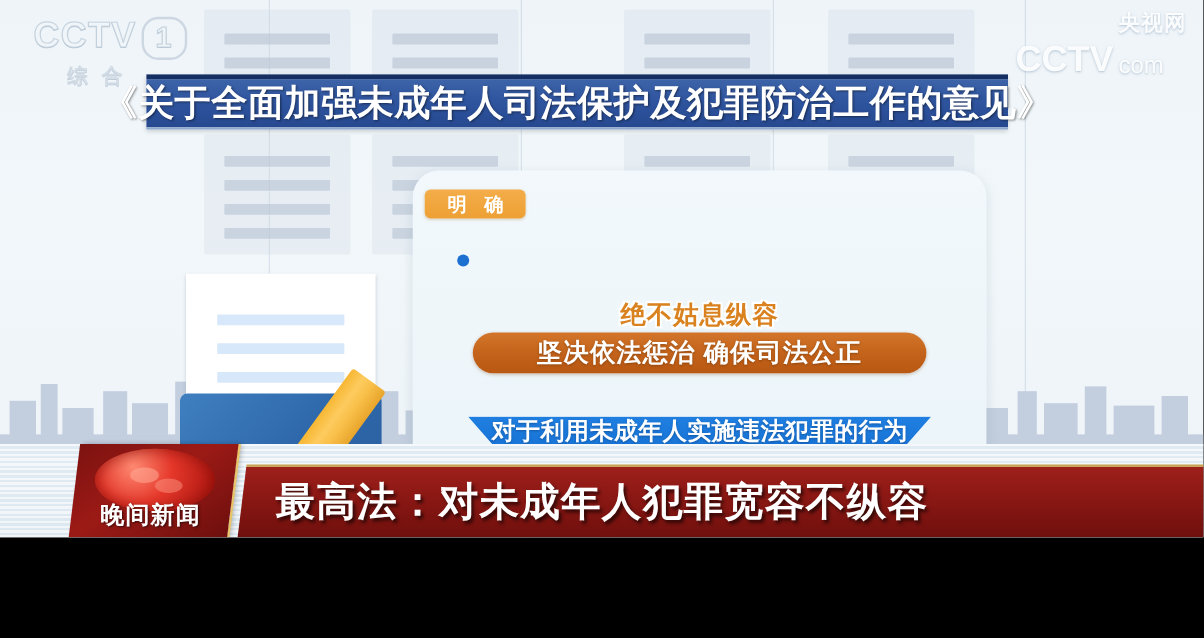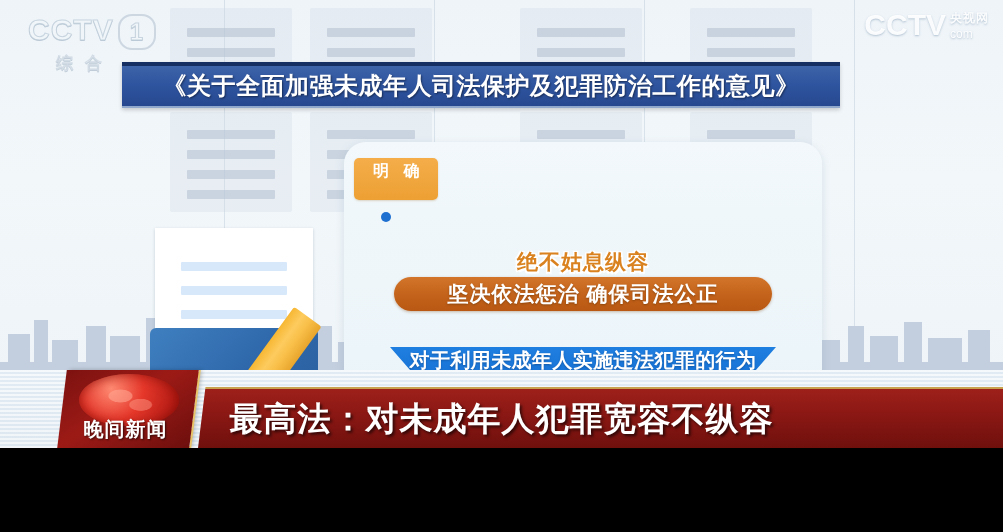--- a/index.html
+++ b/index.html
@@ -112,49 +112,49 @@
     gap: 4px;
   }
   #cctvcom-watermark .wm-cctv {
     font-size: 30px;
     font-weight: bold;
     letter-spacing: 0px;
     line-height: 30px;
   }
   #cctvcom-watermark .wm-right { text-align: left; line-height: 1; }
   #cctvcom-watermark .wm-cn {
-    font-size: 12px;
+    font-size: 18px;
     font-weight: bold;
     letter-spacing: 1px;
     display: block;
   }
   #cctvcom-watermark .wm-com {
-    font-size: 12px;
+    font-size: 20px;
     display: block;
-    margin-top: 4px;
+    margin-top: 17px;
   }
 
   
   #title-banner {
     position: absolute;
     left: 122px;
     top: 62px;
     width: 718px;
     height: 40px;
     background: linear-gradient(180deg, #3d63a8 0%, #2f55a0 45%, #26488f 100%);
     border-top: 4px solid #152f63;
     border-bottom: 2px solid #8fa8cc;
     display: flex;
     align-items: center;
     justify-content: center;
     box-shadow: 0 2px 4px rgba(0,0,0,0.18);
   }
   #title-banner .tb-text {
     color: #ffffff;
-    font-size: 24px;
+    font-size: 30px;
     font-weight: bold;
     letter-spacing: 0.5px;
     white-space: nowrap;
     text-shadow: 1px 1px 2px rgba(0,0,0,0.45);
   }
 
   
   #doc-illustration {
     position: absolute;
     left: 150px;
@@ -226,21 +226,21 @@
     height: 283px;
     background: linear-gradient(180deg, #f2f8fb 0%, #eaf4f9 100%);
     border-radius: 22px;
     box-shadow: 0 3px 10px rgba(120,150,175,0.22);
   }
 
   .sec-tag {
     position: absolute;
     background: linear-gradient(180deg, #f4ad4a 0%, #eda033 100%);
     border-radius: 5px;
-    padding: 3px 14px 18px 14px;
+    padding: 3px 14px 0 14px;
     color: #ffffff;
     font-size: 16px;
     font-weight: bold;
     letter-spacing: 5px;
     text-indent: 5px;
     box-shadow: 0 1px 2px rgba(150,110,40,0.25);
   }
   #tag-mingque { left: 10px; top: 16px; }
   #tag-yaoqiu  { left: 10px; top: 176px; }
 

